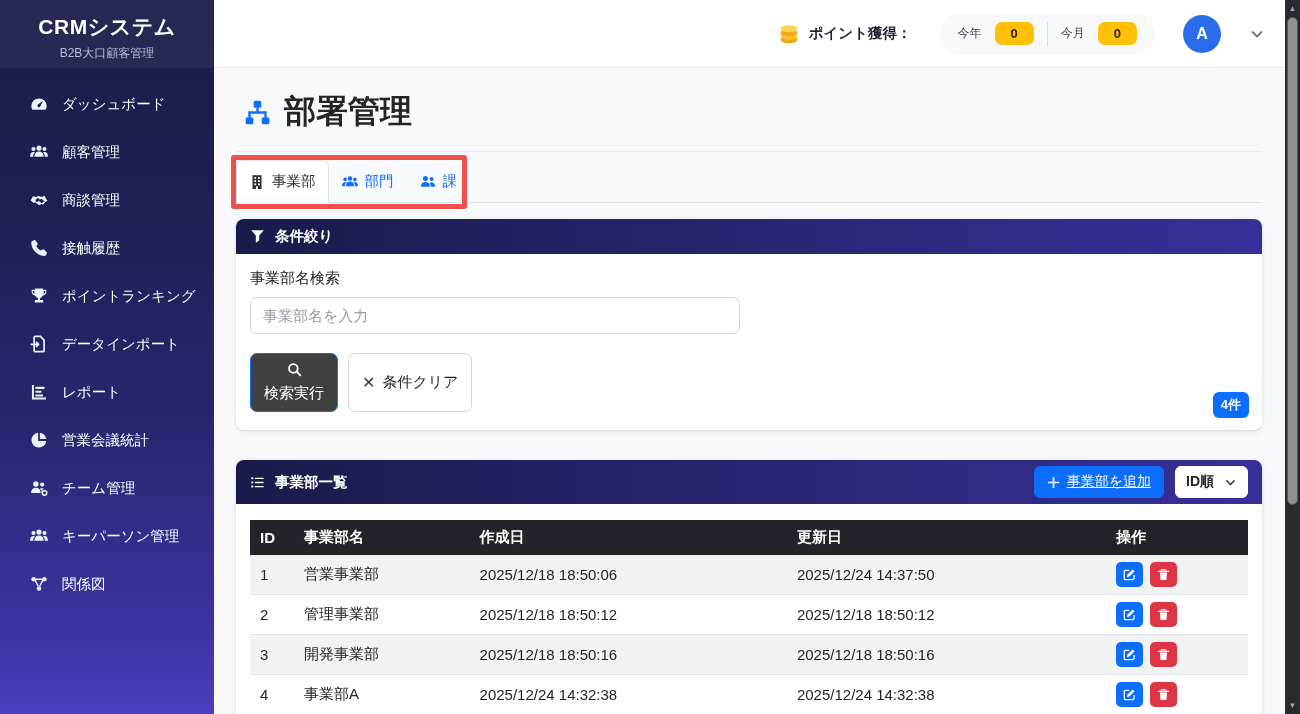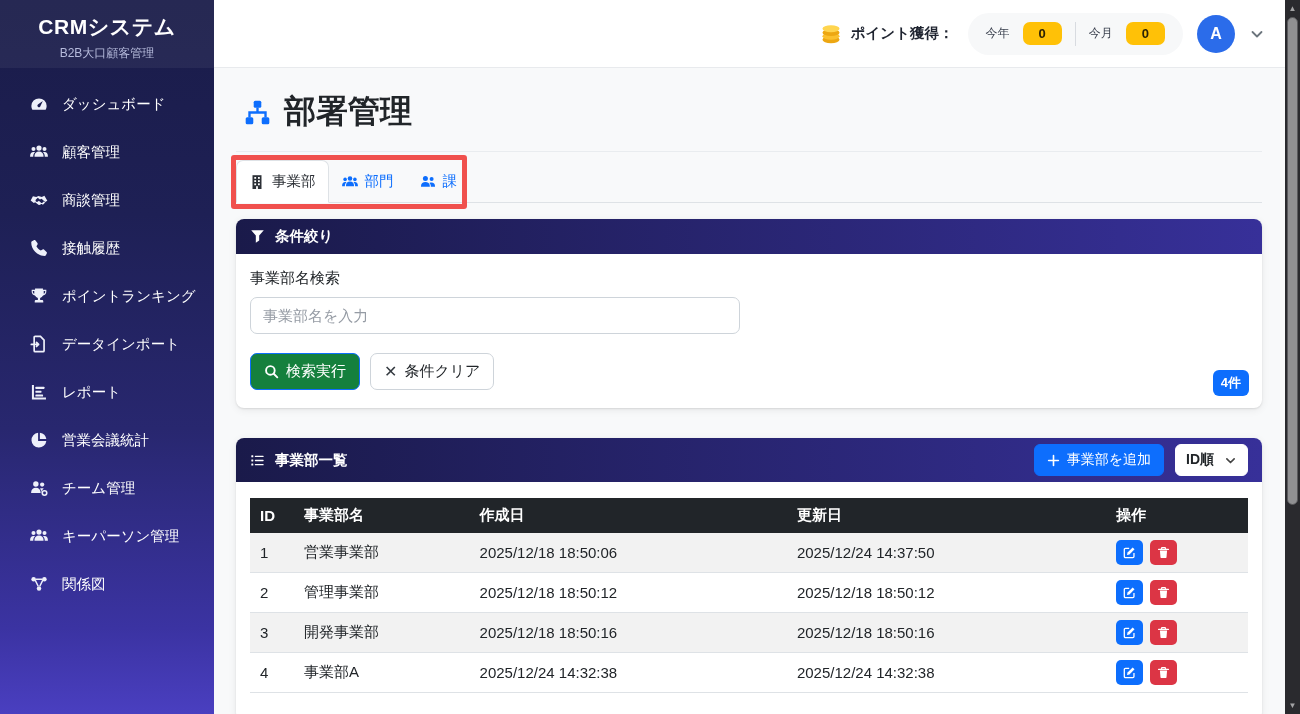--- a/index.html
+++ b/index.html
@@ -13,21 +13,21 @@
   .sidebar-header { height:68px; padding-top:13px; text-align:center; background:rgba(255,255,255,.055); }
   .app-title { font-size:21px; font-weight:bold; letter-spacing:.5px; }
   .app-subtitle { font-size:12px; color:#b6bbdc; margin-top:4px; }
   .nav { padding-top:12px; }
   .nav-item { display:flex; align-items:center; gap:14px; height:48px; padding-left:30px; font-size:14.5px; cursor:pointer; }
   .nav-item svg { width:18px; height:18px; flex:none; color:#eef0fa; }
 
   
   .main { flex:1; min-width:0; display:flex; flex-direction:column; }
   .topbar { height:68px; flex:none; background:#fff; border-bottom:1px solid #e8eaed;
-    display:flex; align-items:center; justify-content:flex-end; gap:14px; padding:0 20px; }
+    display:flex; align-items:center; justify-content:flex-end; gap:28px; padding:0 20px; }
   .points-label { display:flex; align-items:center; gap:9px; font-weight:bold; font-size:14.5px; color:#1f2430; }
   .points-label svg { width:22px; height:22px; }
   .points-pill { display:flex; align-items:center; gap:13px; background:#f7f8f9; border-radius:50px; padding:9px 18px; }
   .pill-label { font-size:12px; color:#3c4250; }
   .pill-badge { background:#ffc107; color:#2b2104; font-weight:bold; font-size:13px; padding:4px 16px; border-radius:7px; cursor:pointer; }
   .pill-divider { width:1px; height:24px; background:#d8dbe0; }
   .avatar { width:38px; height:38px; border-radius:50%; background:#2b6cea; color:#fff; font-weight:bold; font-size:16px;
     display:flex; align-items:center; justify-content:center; cursor:pointer; }
   .chevron { width:16px; height:16px; cursor:pointer; }
 
@@ -54,29 +54,29 @@
   .card-header svg { width:15px; height:15px; flex:none; }
   .filter-body { padding:15px 14px 18px; }
   .field-label { font-size:15px; color:#212529; margin-bottom:9px; }
   .text-input { width:490px; height:37px; border:1px solid #ced4da; border-radius:7px; padding:0 12px;
     font-size:15px; color:#212529; background:#fff; font-family:inherit; }
   .text-input::placeholder { color:#959ba4; }
   .btn-row { margin-top:19px; display:flex; gap:10px; }
   .btn { display:inline-flex; align-items:center; gap:7px; border-radius:7px; padding:8px 13px; font-size:15px;
     font-family:inherit; cursor:pointer; }
   .btn svg { width:15px; height:15px; }
-  .btn-primary { background:#15803d; color:#fff; border:1px solid #0d6efd; font-weight:500; }
+  .btn-primary { background:#404040; color:#fff; border:1px solid #0d6efd; font-weight:500;flex-direction:column; }
   .btn-outline { background:#fff; color:#212529; border:1px solid #ced4da; }
   .x-glyph { font-size:16px; color:#343a40; line-height:1; }
   .count-badge { position:absolute; right:13px; bottom:12px; background:#0d6efd; color:#fff; font-size:13px;
     font-weight:bold; padding:4px 8px; border-radius:6px; }
 
   .list-card { margin-top:30px; }
   .list-card .card-header { padding:6px 14px; }
-  .header-actions { margin-left:auto; display:flex; align-items:center; gap:11px; }
+  .header-actions { margin-left:auto; display:flex; align-items:center; gap:11px;text-decoration:underline; }
   .btn-add { background:#0d6efd; color:#fff; border:1px solid #0d6efd; border-radius:6px; padding:6px 12px;
     font-size:14px; font-weight:normal; display:flex; align-items:center; gap:7px; cursor:pointer; }
   .btn-add svg { width:13px; height:13px; }
   .sort-select { background:#fff; border:1px solid #fff; border-radius:6px; padding:6px 10px; font-size:14px;
     color:#212529; display:flex; align-items:center; justify-content:space-between; width:73px; cursor:pointer; }
   .sort-select svg { width:13px; height:13px; }
 
   .table-wrap { padding:16px 14px 27px; }
   table { width:100%; border-collapse:collapse; font-size:15px; table-layout:fixed; }
   th { background:#212529; color:#fff; text-align:left; font-weight:bold; padding:8px 10px; }

